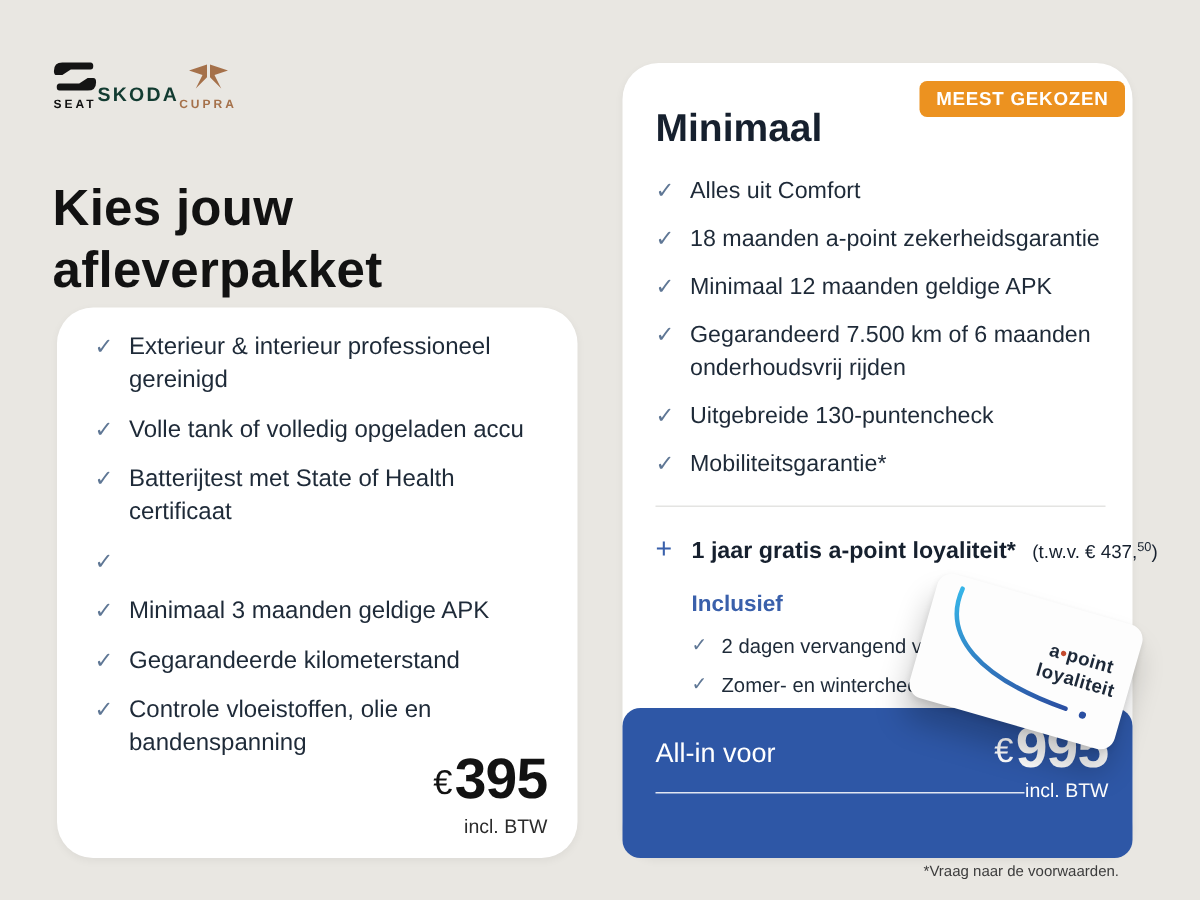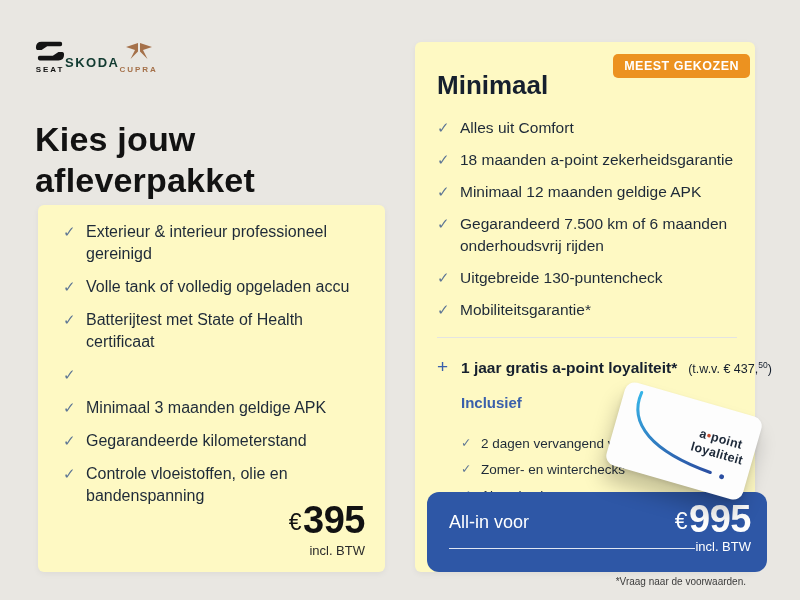--- a/index.html
+++ b/index.html
@@ -15,21 +15,21 @@
   .brand{display:flex;flex-direction:column;align-items:center;gap:3px;}
   .brand-word{font-size:8px;font-weight:700;letter-spacing:2px;color:#111;}
   .brand-word.skoda{font-size:13px;letter-spacing:1.5px;color:#123b31;margin-top:10px;}
   .brand-word.cupra{color:#a5714a;}
   
   .heading{
     position:absolute;left:35px;top:96px;width:300px;
     font-size:34px;line-height:1.22;font-weight:600;color:#121212;letter-spacing:.2px;
   }
   
-  .card{position:absolute;background:#fef9c3;border-radius:6px;box-shadow:0 2px 6px rgba(0,0,0,.05);}
+  .card{position:absolute;background:#ffffff;border-radius:24px;box-shadow:0 2px 6px rgba(0,0,0,.05);}
   .card-comfort{left:38px;top:205px;width:347px;height:367px;}
   .card-zekerheid{left:415px;top:42px;width:340px;height:530px;}
   .card-title{font-size:26px;font-weight:700;color:#16202e;margin:0;}
   .card-comfort .card-title{padding:26px 0 0 25px;}
   .card-zekerheid .card-title{padding:28px 0 0 22px;}
   
   ul.features{list-style:none;margin:16px 0 0 0;padding:0 22px 0 25px;}
   ul.features li{display:flex;gap:9px;margin-bottom:11px;font-size:16px;line-height:22px;color:#1e2a38;}
   .card-zekerheid ul.features{padding:0 18px 0 22px;}
   .card-zekerheid ul.features li{font-size:15.5px;margin-bottom:10px;}
@@ -47,37 +47,37 @@
   }
   
   .divider{height:1px;background:#e4e4e2;margin:16px 18px 0 22px;}
   .bonus-row{display:flex;align-items:baseline;gap:11px;padding:18px 14px 0 22px;}
   .plus{color:#3a60ab;font-size:19px;font-weight:500;flex:0 0 13px;}
   .bonus-label{font-size:15.5px;font-weight:700;color:#16202e;white-space:nowrap;}
   .bonus-value{font-size:12.5px;color:#16202e;white-space:nowrap;}
   .bonus-value sup{font-size:8.5px;}
   
   .inclusief{margin:16px 0 0 46px;}
-  .inclusief-heading{font-size:15px;font-weight:600;color:#3a60ab;margin:0 0 23px 0;}
+  .inclusief-heading{font-size:15px;font-weight:600;color:#3a60ab;margin:0 0 10px 0;}
   ul.sub-features{list-style:none;margin:0;padding:0;}
   ul.sub-features li{display:flex;gap:8px;margin-bottom:7px;font-size:13.5px;line-height:19px;color:#1e2a38;}
   ul.sub-features .check{font-size:12.5px;line-height:19px;flex:0 0 12px;}
   
   .loyalty-card{
     position:absolute;left:198px;top:356px;width:142px;height:86px;
     background:#fdfdfd;border-radius:10px;transform:rotate(16deg);
     box-shadow:0 16px 20px rgba(0,0,0,.22), 0 2px 4px rgba(0,0,0,.10);
     z-index:3;
   }
   .lc-arc{position:absolute;left:0;top:0;}
   .lc-text{position:absolute;right:9px;top:24px;text-align:center;font-size:12.5px;font-weight:700;color:#1d2939;line-height:15px;letter-spacing:.3px;}
   .lc-dot{color:#c44a2e;}
   
   .allin-bar{
-    position:absolute;left:12px;bottom:0;width:100%;height:80px;background:#2e57a6;border-radius:12px;z-index:2;
+    position:absolute;left:0;bottom:0;width:100%;height:100px;background:#2e57a6;border-radius:12px;z-index:2;
   }
   .allin-label{position:absolute;left:22px;top:20px;color:#fff;font-size:18px;font-weight:500;}
   .allin-line{position:absolute;left:22px;top:56px;width:246px;height:1px;background:rgba(255,255,255,.85);}
   .allin-price{position:absolute;right:16px;top:6px;text-align:right;color:#fff;}
   .allin-price .price-line{color:#fff;}
   .allin-price .price-note{color:#fff;font-size:13px;margin-top:-2px;}
   
   .footnote{position:absolute;right:54px;top:576px;font-size:10px;color:#3c3c3c;}
   
   .logo-svg{display:block;}

